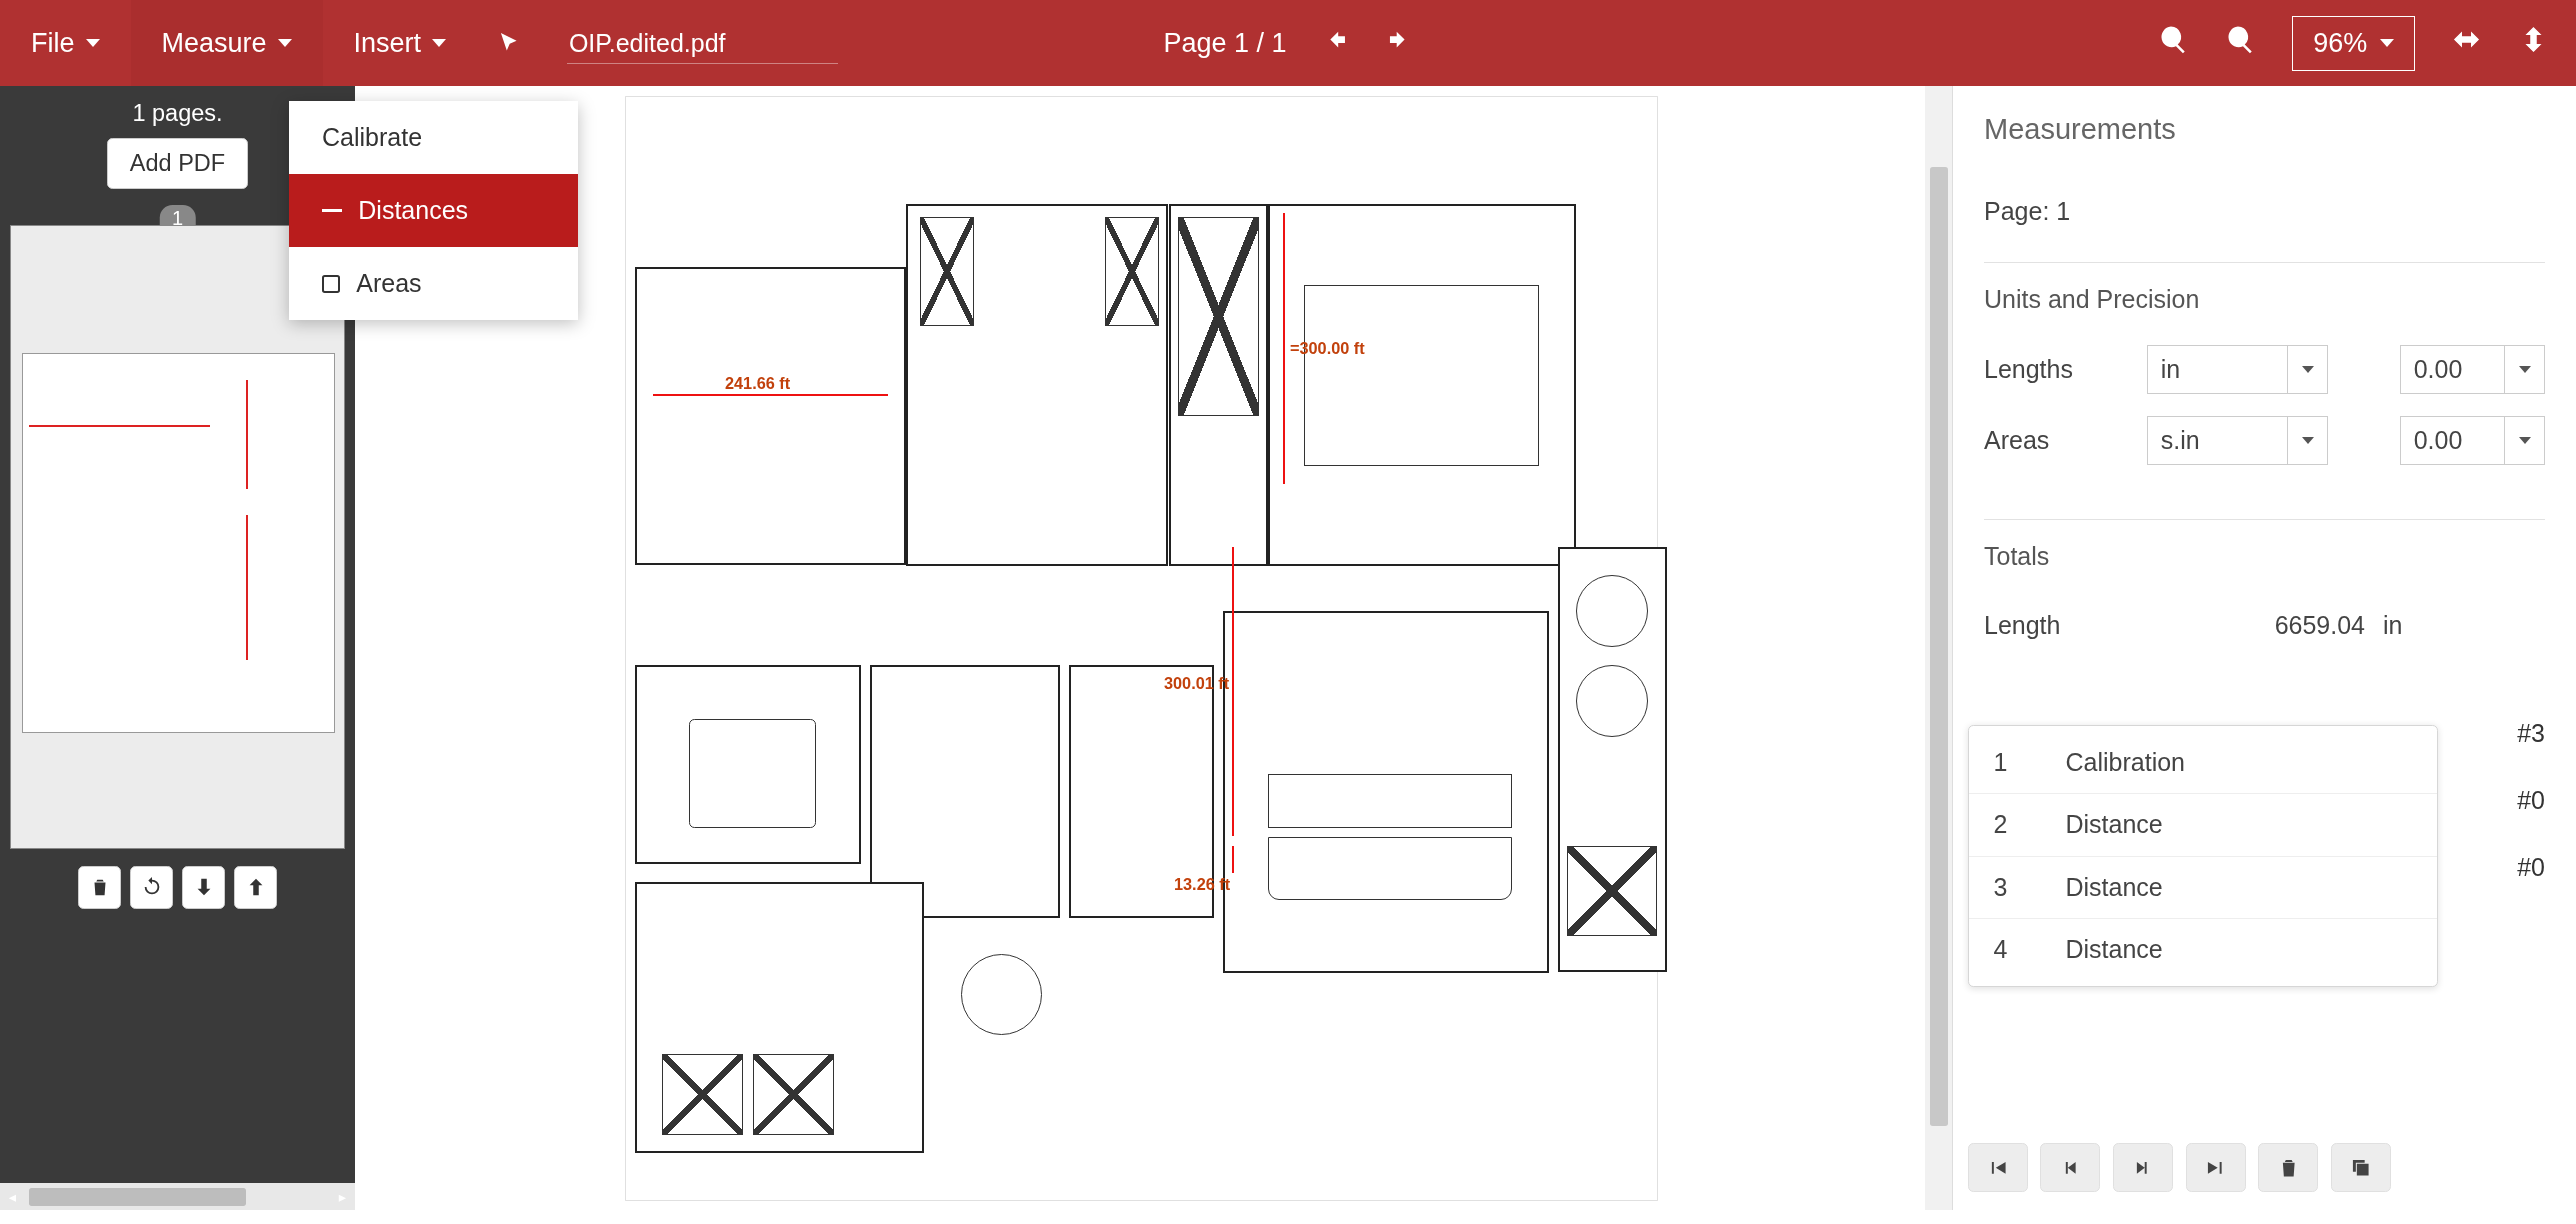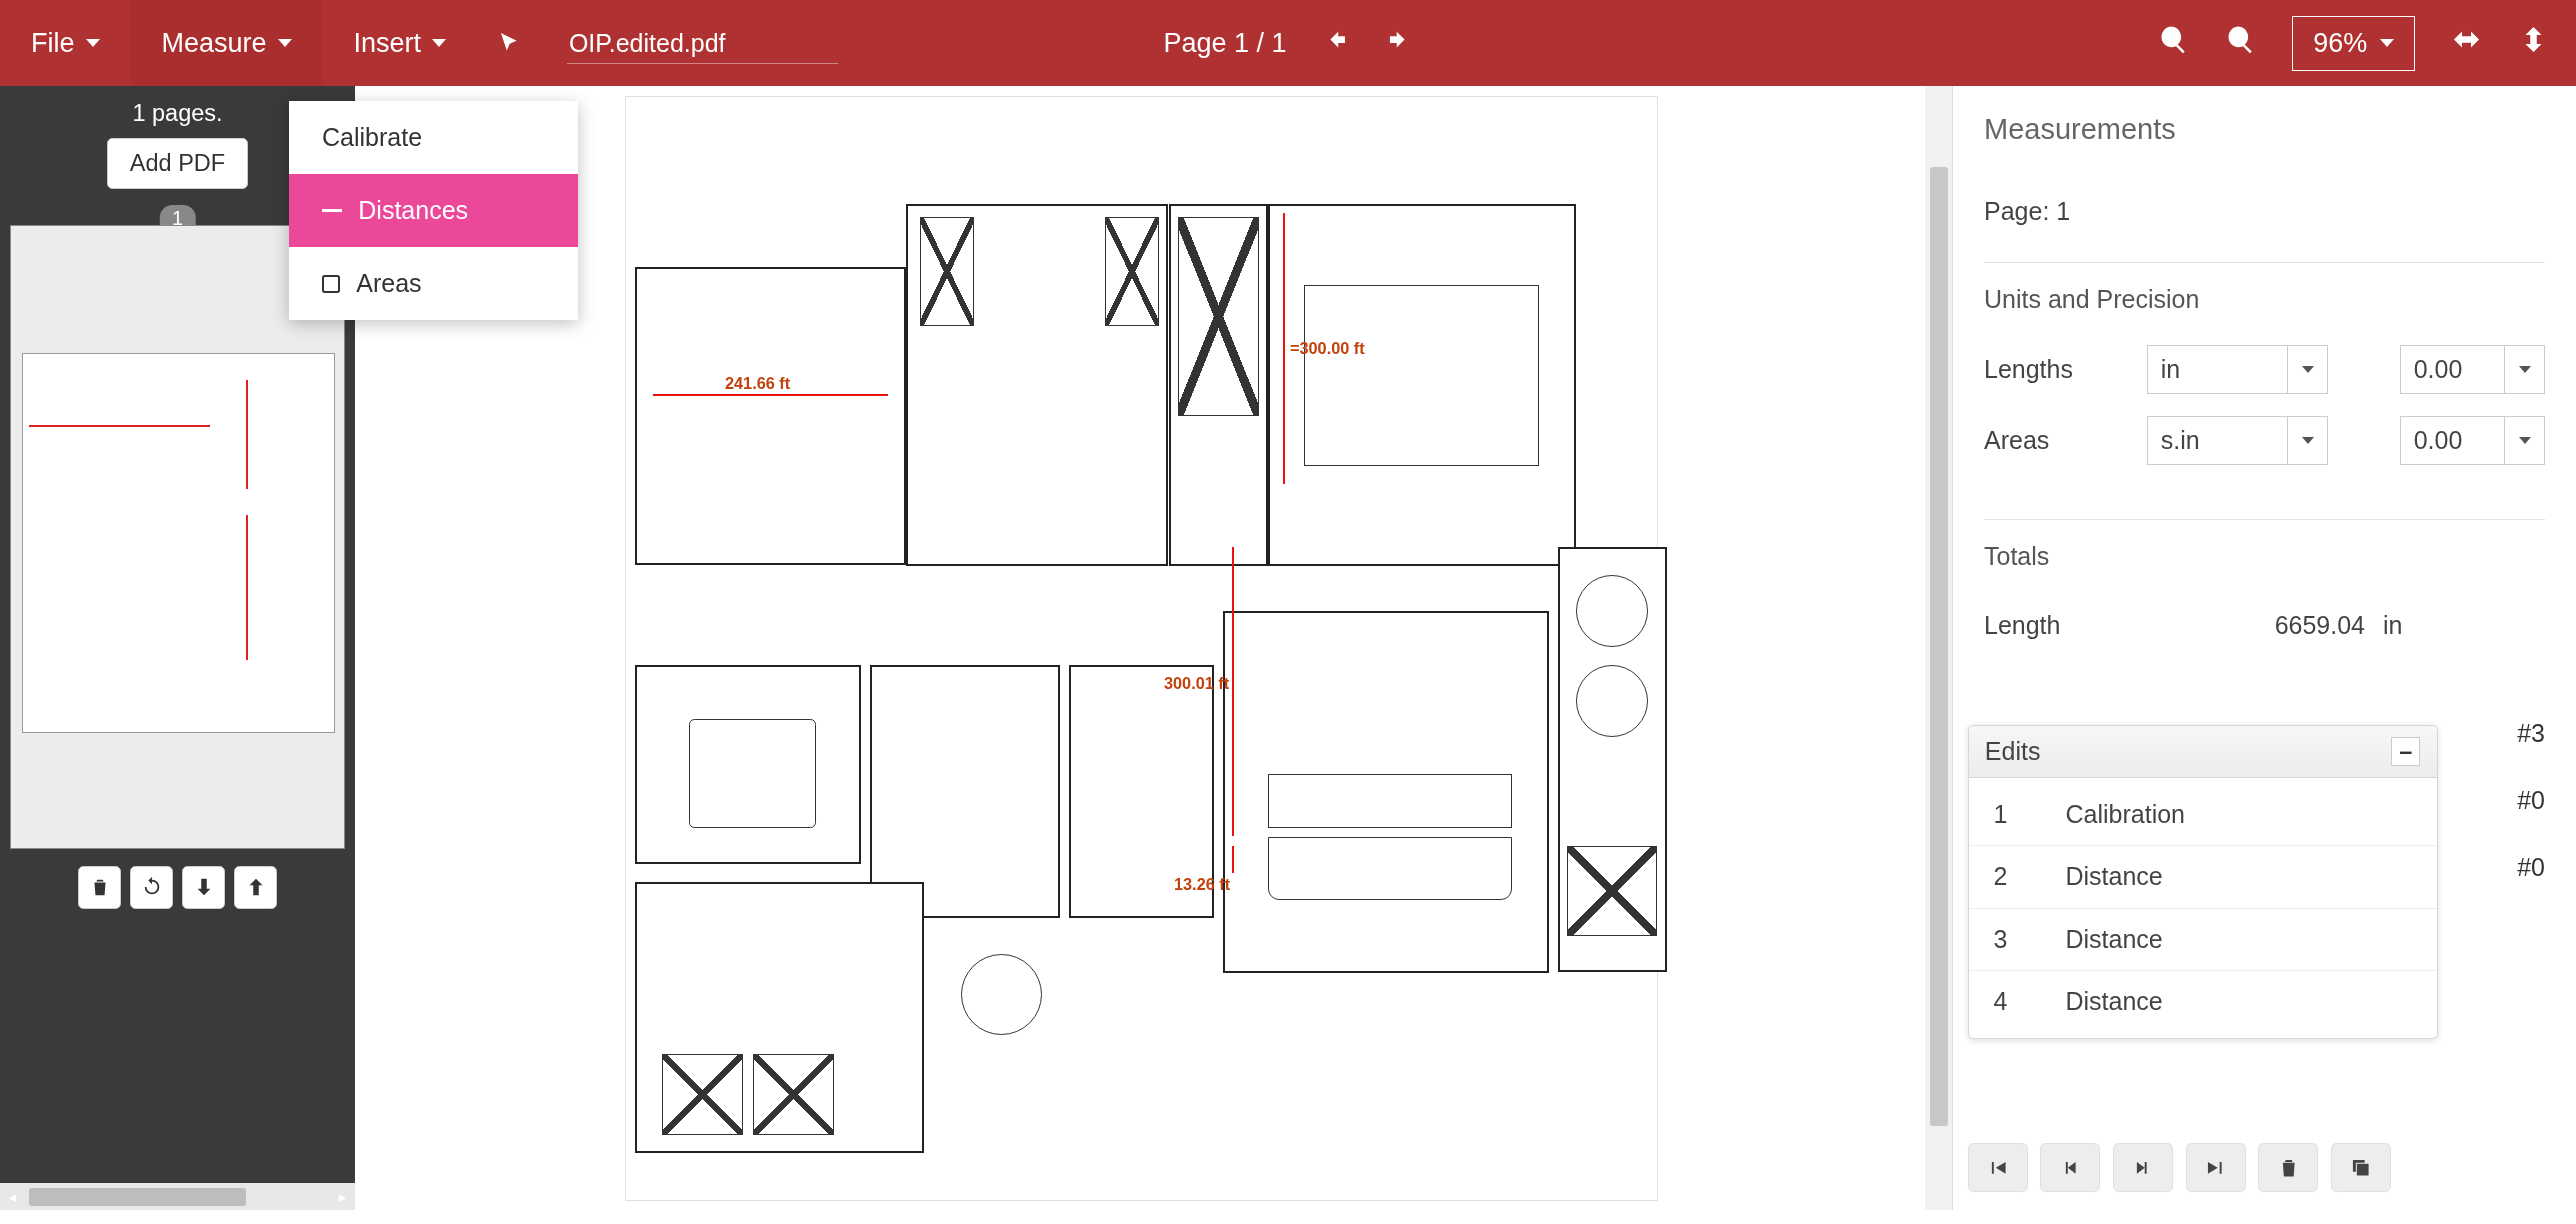--- a/index.html
+++ b/index.html
@@ -80,21 +80,21 @@
   }
   .dd-item {
     padding: 22px 33px;
     font-size: 25px;
     color: #333;
     display: flex;
     align-items: center;
     gap: 16.3px;
     cursor: pointer;
   }
-  .dd-item.active { background: #ec4899; color: #fff; }
+  .dd-item.active { background: #b91c1c; color: #fff; }
   .dd-icon { width: 20px; height: 20px; display: inline-flex; align-items: center; justify-content: center; }
   .dd-icon.line { border-top: 3.6px solid currentColor; width: 20px; height: 0; }
   .dd-icon.square { border: 2.7px solid currentColor; border-radius: 2.7px; width: 18px; height: 18px; }
 
   
   .body {
     display: flex;
     height: calc(100% - 101px);
   }
 
@@ -558,24 +558,20 @@
       <span class="tl-count"></span>
     </div>
 
     <div class="hash-col">
       <span>#3</span>
       <span>#0</span>
       <span>#0</span>
     </div>
 
     <div class="edits-panel">
-      <div class="edits-header">
-        <span>Edits</span>
-        <span class="edits-min">–</span>
-      </div>
       <div class="edits-list">
         <div class="edits-row">
           <span class="idx">1</span>
           <span>Calibration</span>
         </div>
         <div class="edits-row">
           <span class="idx">2</span>
           <span>Distance</span>
         </div>
         <div class="edits-row">

